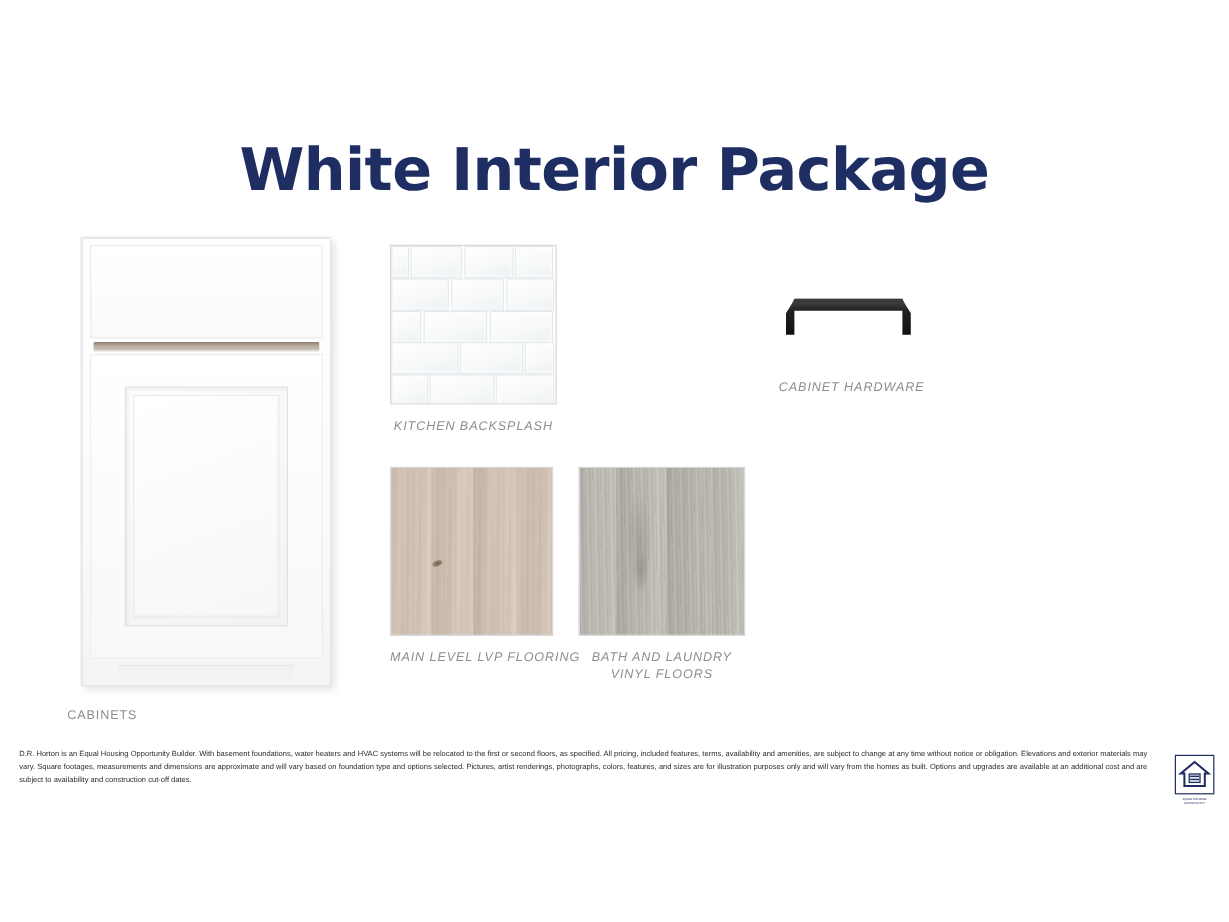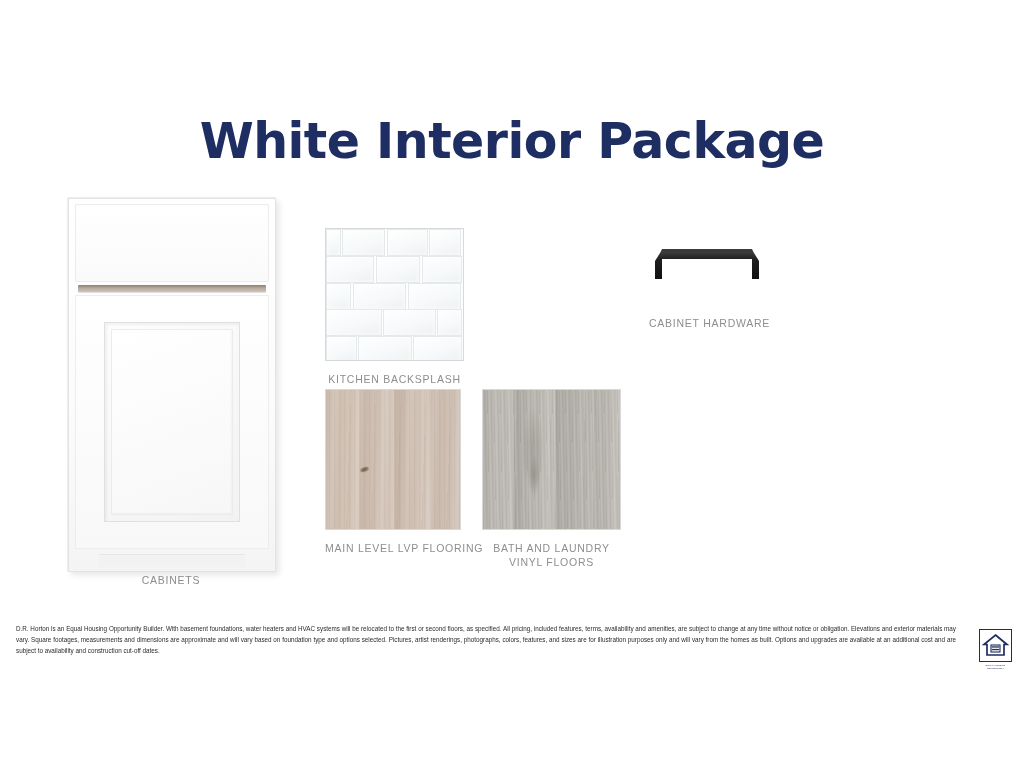--- a/index.html
+++ b/index.html
@@ -66,21 +66,21 @@
     background: linear-gradient(160deg,#ffffff,#f7f7f7);
     border: 1px solid #ebebeb;
     box-shadow: inset -1px -1px 2px rgba(0,0,0,0.04);
   }
   .cab-base {
     position: absolute; left: 30px; right: 30px; bottom: 4px; height: 13px;
     background: #f2f2f2; border-top: 1px solid #e6e6e6;
   }
 
   
-  .swatch { position: absolute; }
+  .swatch { position: absolute; font-style: italic; }
   .sw-img { border: 1px solid #d8d8d8; background: #fff; position: relative; overflow: hidden; }
 
   
   .tile-wrap { width: 139px; height: 133px; }
   .tile-row {
     position: absolute; left: 0; right: 0; height: 26.6px;
     display: flex;
   }
   .tile {
     height: 100%;
@@ -172,22 +172,22 @@
   .sw-label {
     margin-top: 11px;
     text-align: center;
     font-size: 10.5px;
     letter-spacing: 0.75px;
     color: #8e8e8e;
     line-height: 14px;
     font-family: "Liberation Sans", sans-serif;
   }
   .cab-label {
-    margin-top: 2px;
-    text-align: center;
+    margin-top: 18px;
+    text-align: left;
     font-size: 10.5px;
     letter-spacing: 0.75px;
     color: #8e8e8e;
   }
 
   
   .disclaimer {
     position: absolute;
     left: 16px; top: 623px; width: 940px;
     font-size: 6.3px;
@@ -218,21 +218,21 @@
       <div class="cab-lower">
         <div class="cab-inner-frame">
           <div class="cab-inner-panel"></div>
         </div>
       </div>
       <div class="cab-base"></div>
     </div>
     <div class="cab-label">CABINETS</div>
   </div>
 
-  <div class="swatch" style="left:325px; top:204px;margin-top:24px;">
+  <div class="swatch" style="left:325px; top:204px;">
     <div class="sw-img tile-wrap">
       <div class="tile-row" style="top:0px;">
         <div class="tile" style="width:16px"></div>
           <div class="tile" style="width:47px"></div>
         <div class="tile" style="width:45px"></div>
           <div class="tile" style="width:35px"></div>
       </div>
       <div class="tile-row" style="top:27px;">
         <div class="tile" style="width:52px"></div>
           <div class="tile" style="width:48px"></div>

